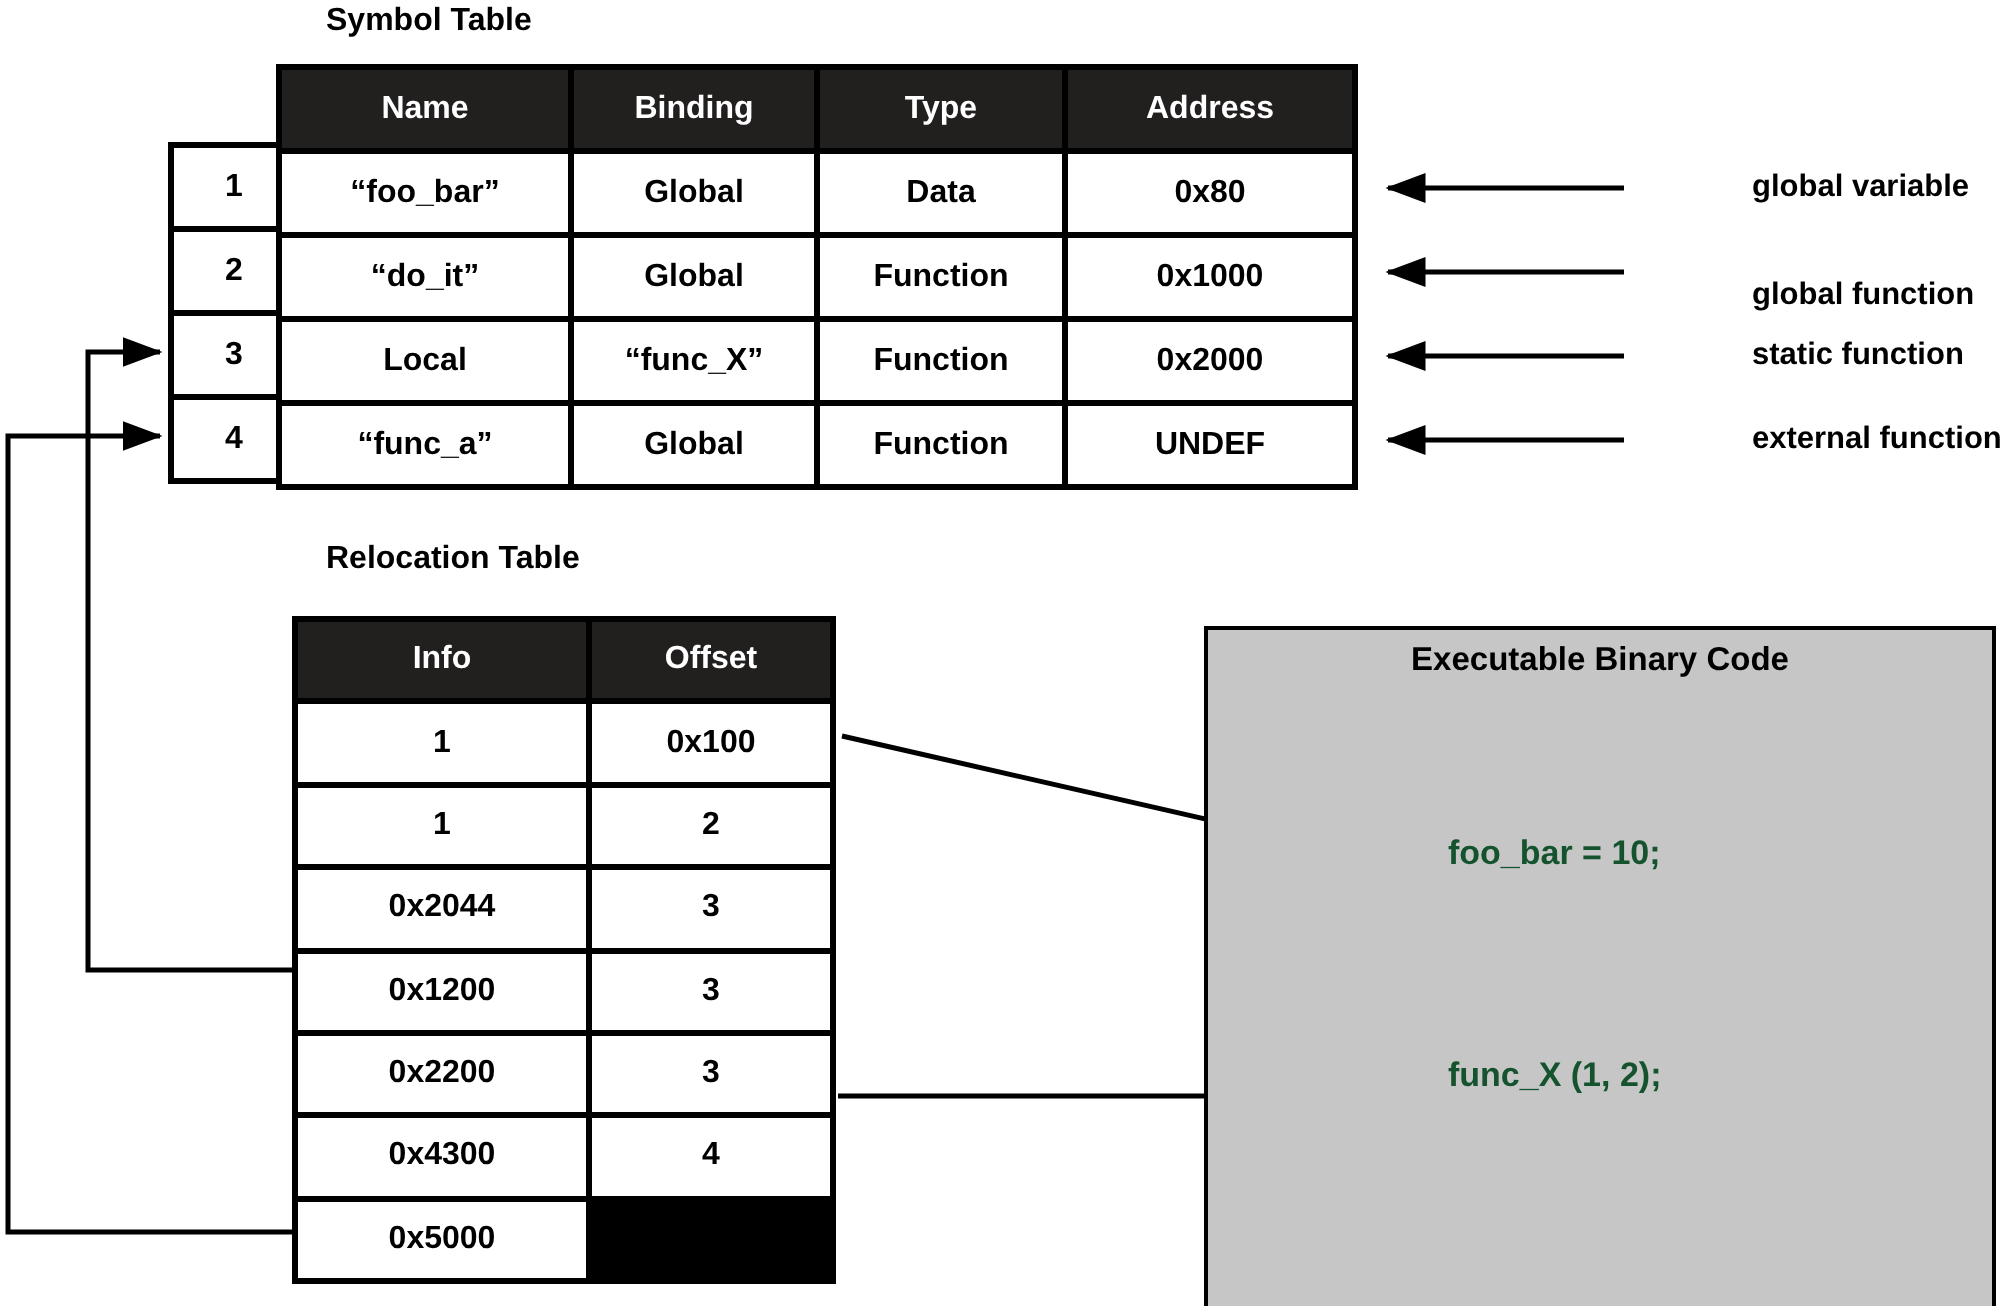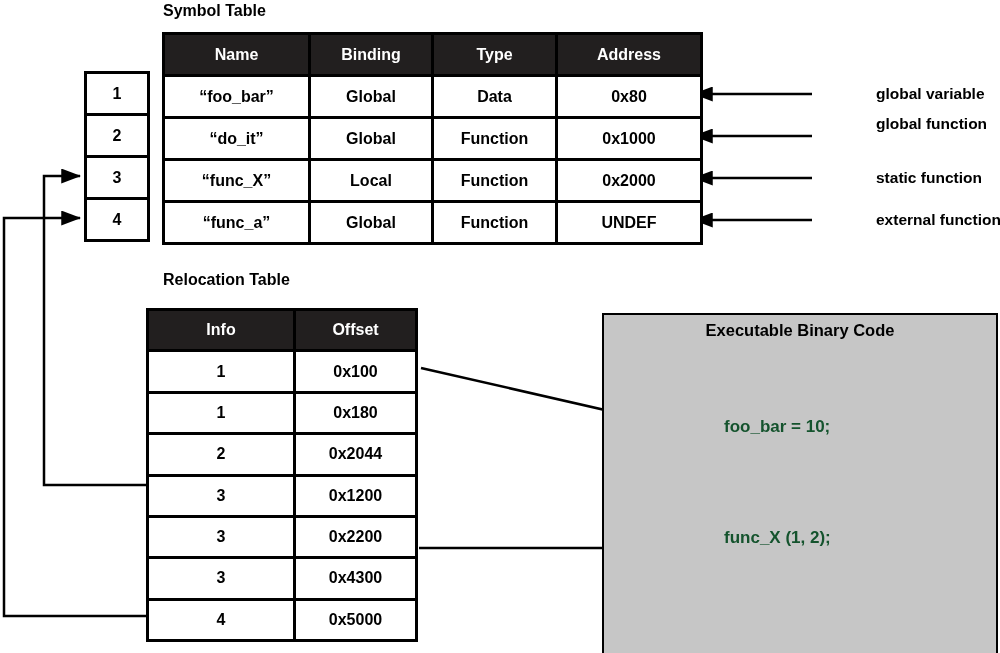--- a/index.html
+++ b/index.html
@@ -45,21 +45,21 @@
     font-weight: bold;
     font-size: 16px;
     color: #000000;
     white-space: nowrap;
   }
   .cell.hdr {
     background: #221f1f;
     color: #ffffff;
   }
   #symbol-table {
-    left: 162px; top: 32px;
+    left: 138px; top: 32px;
     width: 541px; height: 213px;
     grid-template-columns: 143px 120px 121px 1fr;
     grid-template-rows: repeat(5, 1fr);
   }
   #symbol-index {
     left: 84px; top: 71px;
     width: 66px; height: 171px;
     grid-template-columns: 1fr;
     grid-template-rows: repeat(4, 1fr);
   }
@@ -147,46 +147,45 @@
     <div class="cell">“foo_bar”</div>
     <div class="cell">Global</div>
     <div class="cell">Data</div>
     <div class="cell">0x80</div>
 
     <div class="cell">“do_it”</div>
     <div class="cell">Global</div>
     <div class="cell">Function</div>
     <div class="cell">0x1000</div>
 
+    <div class="cell">Local</div>
     <div class="cell">“func_X”</div>
-    <div class="cell">Local</div>
     <div class="cell">Function</div>
     <div class="cell">0x2000</div>
 
     <div class="cell">“func_a”</div>
     <div class="cell">Global</div>
     <div class="cell">Function</div>
     <div class="cell">UNDEF</div>
   </div>
 
   <div class="annotation" style="top:84px;">global variable</div>
-  <div class="annotation" style="top:114px;">global function</div>
+  <div class="annotation" style="top:138px;">global function</div>
   <div class="annotation" style="top:168px;">static function</div>
   <div class="annotation" style="top:210px;">external function</div>
 
   <div class="diagram-title" style="left:163px; top:271px;">Relocation Table</div>
 
   <div id="relocation-table" class="black-grid">
     <div class="cell hdr">Info</div>
     <div class="cell hdr">Offset</div>
 
     <div class="cell">1</div>
     <div class="cell">0x100</div>
     <div class="cell">1</div>
-    <div class="cell">0x180</div>
     <div class="cell">2</div>
     <div class="cell">0x2044</div>
     <div class="cell">3</div>
     <div class="cell">0x1200</div>
     <div class="cell">3</div>
     <div class="cell">0x2200</div>
     <div class="cell">3</div>
     <div class="cell">0x4300</div>
     <div class="cell">4</div>
     <div class="cell">0x5000</div>

